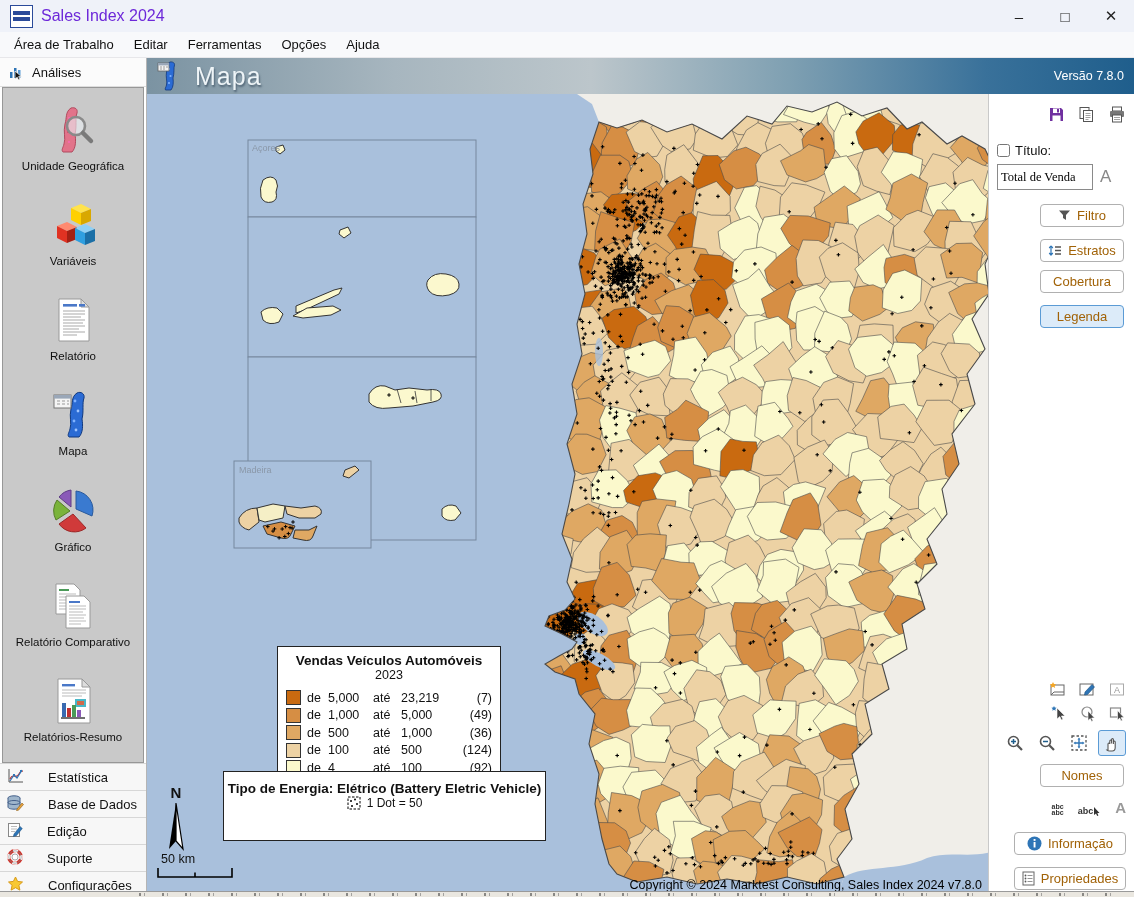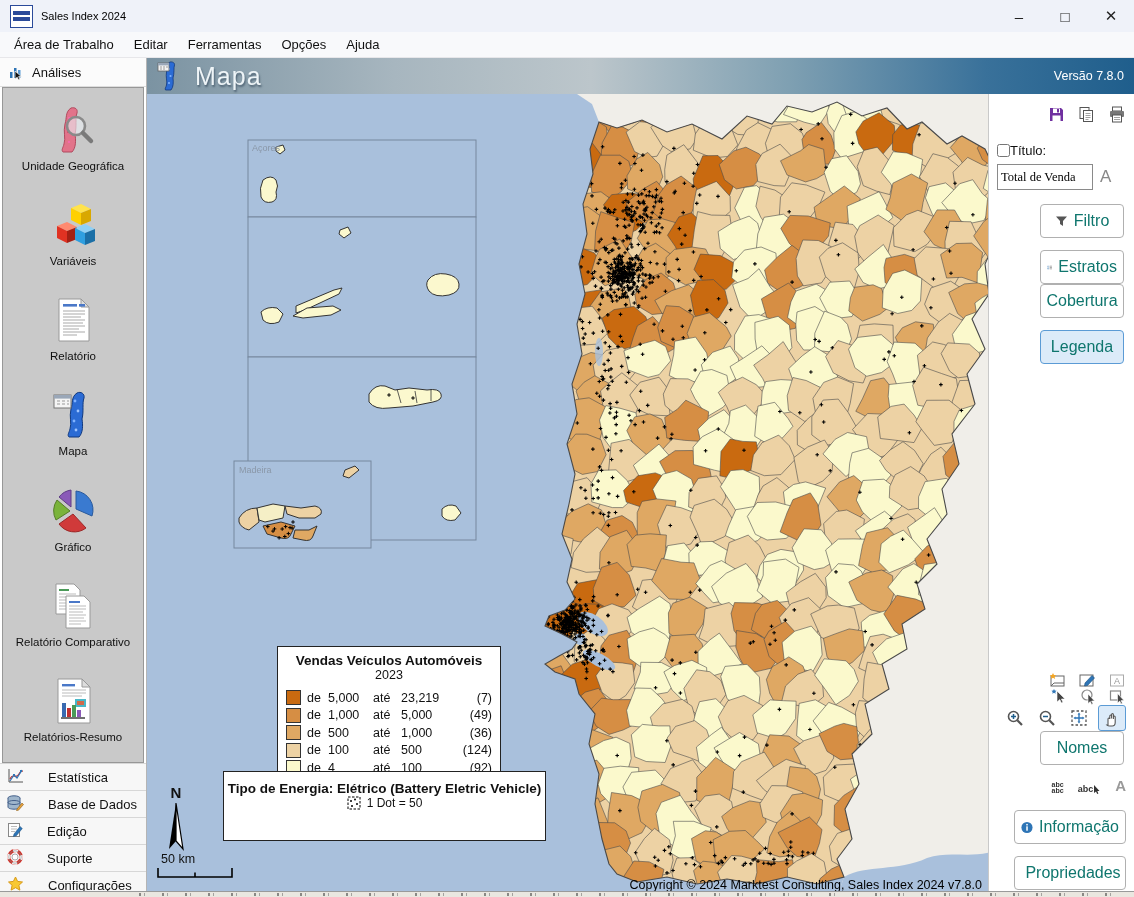--- a/index.html
+++ b/index.html
@@ -1,20 +1,20 @@
 <!DOCTYPE html>
 <html><head>
 <meta charset="utf-8">
 <style>
   html,body{margin:0;padding:0}
   body{width:1134px;height:897px;overflow:hidden;font-family:"Liberation Sans",sans-serif;background:#fff;position:relative;font-size:13px;color:#111}
   .titlebar{height:32px;display:flex;align-items:center;background:#eff2f9;padding-left:10px}
   .app-icon{width:17px;height:17px;background:#fff;border:1px solid #2a4a9a;display:flex;flex-direction:column;justify-content:center;gap:2px;padding:2px;margin-right:8px}
   .app-icon i{display:block;height:4px;background:#2a4a9a}
-  .title-text{font-size:11px;color:#000000}
+  .title-text{font-size:16px;color:#6d28d9}
   .win-controls{margin-left:auto;display:flex;height:100%}
   .win-btn{width:46px;height:32px;display:flex;align-items:center;justify-content:center;font-size:15px;color:#222}
   .menubar{height:25px;display:flex;align-items:center;background:#f8f9fb;padding-left:4px;border-bottom:1px solid #e7e7ea}
   .menu-item{padding:3px 10px;font-size:13px}
   .app{display:flex;height:840px}
   .sidebar{width:146px;display:flex;flex-direction:column;background:#fff;border-right:1px solid #b5b5b5}
   .sb-header{height:28px;display:flex;align-items:center;gap:7px;padding-left:8px;font-size:13px;background:#fbfbfb;border-bottom:1px solid #ddd}
   .sb-tools{flex:1;background:#c9c9c9;border:1px solid #979797;margin:0 2px;display:flex;flex-direction:column;justify-content:space-around;align-items:center;padding:4px 0}
   .tool{display:flex;flex-direction:column;align-items:center;gap:3px;width:100%}
   .tool-label{font-size:11.5px;color:#101010;text-align:center;line-height:1.15}
@@ -22,30 +22,30 @@
   .section{height:26px;display:flex;align-items:center;gap:24px;padding-left:7px;font-size:13px;background:#f7f7f7;border-top:1px solid #d7d7d7}
   .main{flex:1;display:flex;flex-direction:column;min-width:0}
   .banner{height:36px;display:flex;align-items:center;padding:0 10px;background:linear-gradient(90deg,#7b93a2 0%,#a7b6bf 25%,#bcc6cb 45%,#7fa0b2 65%,#39719a 85%,#1f5e8c 100%)}
   .banner-title{font-size:25px;color:#eef4f7;margin-left:12px;letter-spacing:1px;text-shadow:1px 2px 2px rgba(30,50,70,.55)}
   .banner-version{margin-left:auto;color:#fff;font-size:12.5px}
   .workspace{flex:1;display:flex;min-height:0}
   .map-canvas{position:relative;flex:1;background:#A9C0DC;overflow:hidden}
   .map-svg{position:absolute;left:0;top:0}
   .panel{width:129px;background:#fff;border-left:1px solid #c9c9c9;display:flex;flex-direction:column;padding:6px 8px 8px;font-size:13px}
   .icon-row{display:flex;justify-content:flex-end;gap:13px;margin-top:6px;align-items:center}
-  .chk-row{display:flex;align-items:center;margin-top:20px}
+  .chk-row{display:flex;align-items:center;gap:5px;margin-top:20px}
   .chk-row input{width:13px;height:13px;margin:0}
   .input-row{display:flex;align-items:center;gap:7px;margin-top:6px}
   .titulo-input{width:88px;height:24px;border:1px solid #8a8a8a;font-size:12.5px;padding:0 3px;font-family:Liberation Serif, serif}
   .font-a{font-size:17px;color:#888}
-  .btn{height:34px;border:1px solid #b0b0b0;border-radius:4px;background:#fff;font-size:16px;display:flex;align-items:center;justify-content:center;gap:6px;color:#0f766e;font-family:"Liberation Sans",sans-serif}
+  .btn{height:23px;border:1px solid #b0b0b0;border-radius:4px;background:#fff;font-size:13px;display:flex;align-items:center;justify-content:center;gap:6px;color:#a16207;font-family:"Liberation Sans",sans-serif}
   .btn.w84{width:84px;align-self:flex-end;margin-right:2px}
   .btn.active{background:#dcebf9;border-color:#5b9bd5}
   .btn.wide{width:112px;align-self:flex-end}
-  .mt14{margin-top:14px}.mt12{margin-top:12px}.mt8{margin-top:0}
+  .mt14{margin-top:14px}.mt12{margin-top:12px}.mt8{margin-top:8px}
   .tool-icon-row{display:flex;justify-content:flex-end;gap:12px;align-items:center}
   .sq{width:26px;height:24px;display:flex;align-items:center;justify-content:center;border-radius:3px}
   .sq.active{background:#dcebf9;border:1px solid #5b9bd5}
   .abc-ic{font-size:7px;line-height:6px;color:#333;font-weight:bold;}
   .bigA{font-size:15px;color:#9a9a9a;font-weight:bold}
   .spacer{flex:1}
   
   .legend-box{position:absolute;left:130px;top:552px;width:206px;border:1.5px solid #222;background:#fff;padding:6px 8px 7px}
   .legend-title{font-weight:bold;font-size:13.5px;text-align:center;white-space:nowrap}
   .legend-sub{font-size:12.5px;text-align:center;margin-bottom:7px}

